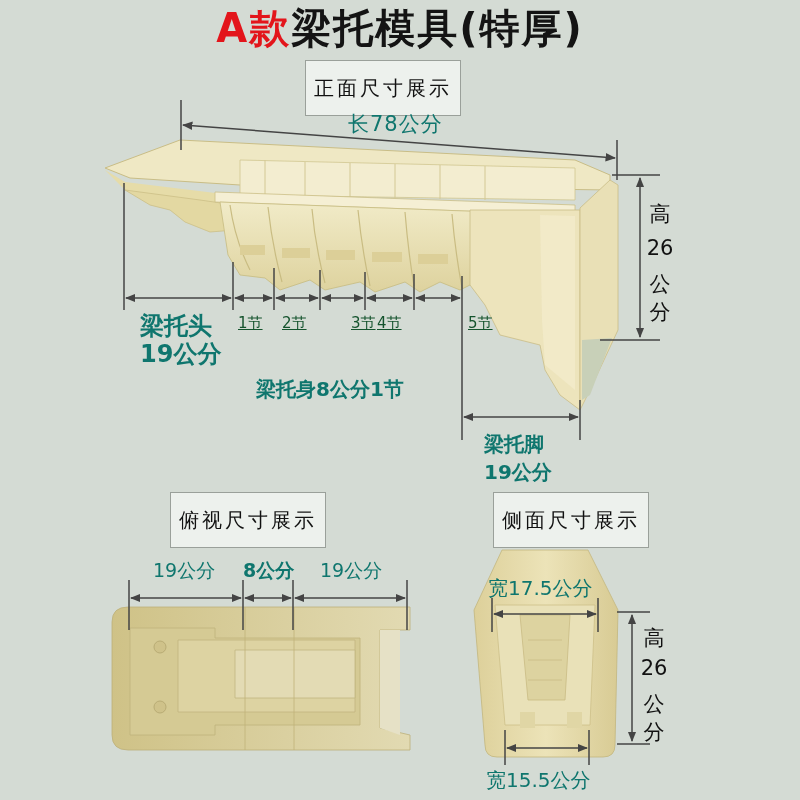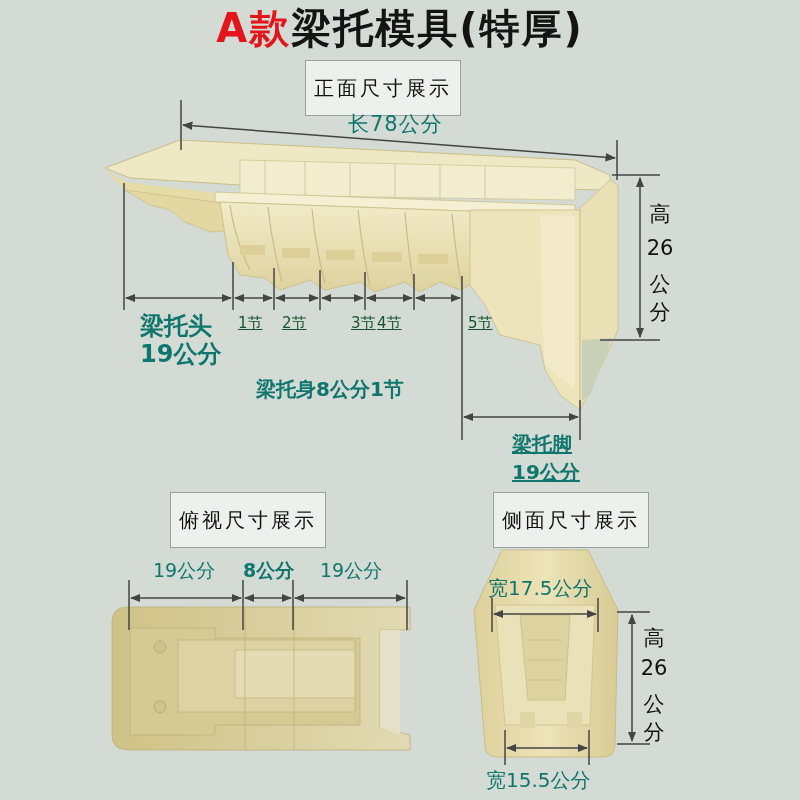--- a/index.html
+++ b/index.html
@@ -169,21 +169,21 @@
 </div>
 
 <div class="abs dim-small" style="left:238px;top:313px;">1节</div>
 <div class="abs dim-small" style="left:282px;top:313px;">2节</div>
 <div class="abs dim-small" style="left:329px;top:313px;margin-left:22px;">3节</div>
 <div class="abs dim-small" style="left:377px;top:313px;">4节</div>
 <div class="abs dim-small" style="left:424px;top:313px;margin-left:44px;">5节</div>
 
 <div class="abs dim" style="left:256px;top:377px;font-size:20px;">梁托身8公分1节</div>
 
-<div class="abs dim" style="left:512px;top:430px;font-size:20px;line-height:28px;text-decoration:underline;">
+<div class="abs dim" style="left:484px;top:430px;font-size:20px;line-height:28px;">
   <div>梁托脚</div>
   <div>19公分</div>
 </div>
 
 <div class="abs dim" style="left:153px;top:558px;font-weight:normal;">19公分</div>
 <div class="abs dim" style="left:243px;top:558px;font-weight:bold;">8公分</div>
 <div class="abs dim" style="left:320px;top:558px;font-weight:normal;">19公分</div>
 
 <div class="abs dim" style="left:488px;top:576px;font-weight:normal;font-size:20px;text-align:right;">宽17.5公分</div>
 <div class="abs dim" style="left:486px;top:768px;font-weight:normal;font-size:20px;">宽15.5公分</div>

